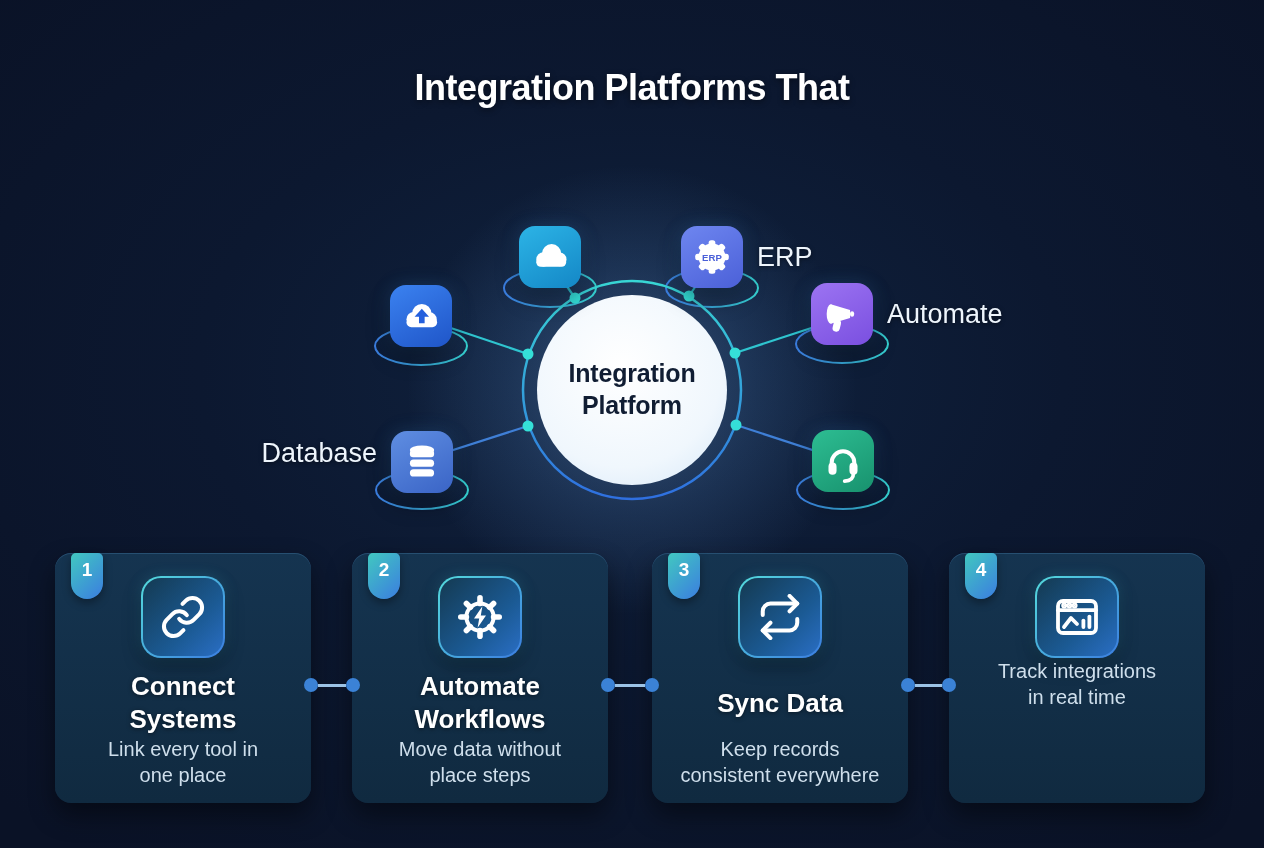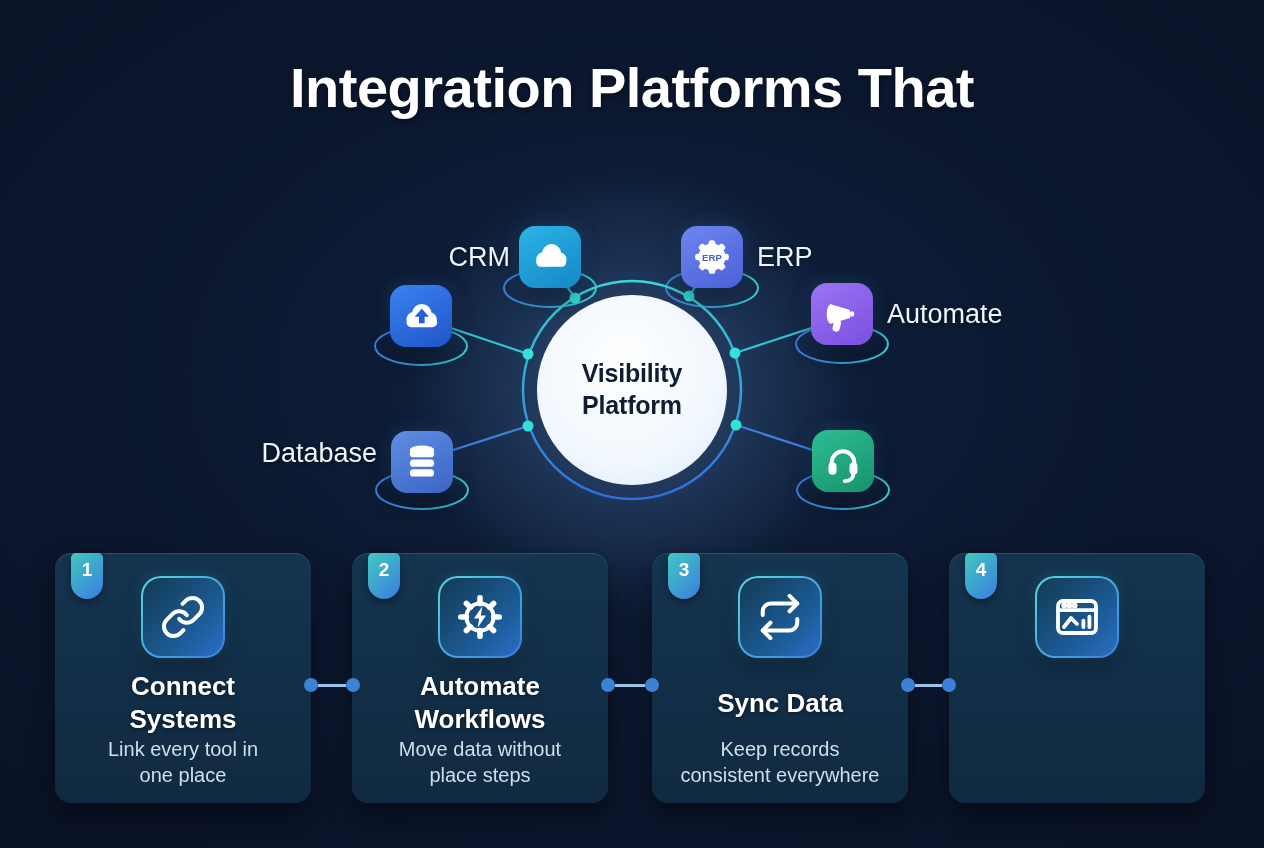--- a/index.html
+++ b/index.html
@@ -5,21 +5,21 @@
   html,body{margin:0;padding:0;background:#070d1a;}
   .canvas{
     position:relative;width:1264px;height:848px;overflow:hidden;
     font-family:"Liberation Sans","DejaVu Sans",sans-serif;
     background:radial-gradient(ellipse 900px 600px at 50% 44%, #102340 0%, #0c1830 48%, #0a1226 100%);
   }
   
   .main-title{
     position:absolute;top:52px;left:0;width:100%;
     text-align:center;color:#ffffff;font-weight:bold;
-    font-size:56px;line-height:71px;letter-spacing:-0.5px;
+    font-size:36px;line-height:71px;letter-spacing:-0.5px;
     text-shadow:0 2px 6px rgba(0,0,0,.45);
   }
   
   .hub-svg{position:absolute;inset:0;z-index:1;pointer-events:none;}
   .hub-label{
     position:absolute;z-index:3;left:512px;top:357px;width:240px;
     text-align:center;font-weight:bold;font-size:25px;line-height:32px;
     color:#101d33;white-space:pre-line;letter-spacing:-0.2px;
   }
   
@@ -147,21 +147,21 @@
     <g fill="#35e0d8">
       <circle cx="575" cy="298" r="5.5"></circle>
       <circle cx="689" cy="296" r="5.5"></circle>
       <circle cx="528" cy="354" r="5.5"></circle>
       <circle cx="735" cy="353" r="5.5"></circle>
       <circle cx="528" cy="426" r="5.5"></circle>
       <circle cx="736" cy="425" r="5.5"></circle>
     </g>
   </svg>
 
-  <div class="hub-label">Visibility
+  <div class="hub-label">Integration
 Platform</div>
 
   <div class="node-icon ni-crm">
     <svg width="50" height="50" viewBox="0 0 62 62">
       <g fill="#ffffff">
         <circle cx="23" cy="34" r="9"></circle>
           <circle cx="33" cy="27" r="12"></circle>
           <circle cx="43" cy="34" r="8.5"></circle>
         <rect x="14" y="32" width="37" height="11" rx="5.5"></rect>
       </g>
@@ -215,21 +215,20 @@
   </div>
   <div class="node-icon ni-support">
     <svg width="50" height="50" viewBox="0 0 62 62">
       <path d="M17 37 v-4 a14 14 0 0 1 28 0 v4" fill="none" stroke="#ffffff" stroke-width="5" stroke-linecap="round"></path>
       <rect x="13" y="33" width="10" height="15" rx="5" fill="#ffffff"></rect>
       <rect x="39" y="33" width="10" height="15" rx="5" fill="#ffffff"></rect>
       <path d="M44 46 q0 10 -11 10" fill="none" stroke="#ffffff" stroke-width="4.5" stroke-linecap="round"></path>
     </svg>
   </div>
 
-  <div class="node-label nl-left nl-crm">CRM</div>
   <div class="node-label nl-right nl-erp">ERP</div>
   <div class="node-label nl-right nl-marketing">Automate</div>
   <div class="node-label nl-left nl-database">Database</div>
 
   <div class="card card-1">
     <div class="badge">
         <span>1</span>
       </div>
     <div class="tile">
       <svg width="46" height="46" viewBox="0 0 24 24" fill="none" stroke="#ffffff" stroke-width="2.1" stroke-linecap="round" stroke-linejoin="round">
@@ -295,20 +294,22 @@
         <rect x="2.5" y="4" width="19" height="16" rx="2.5"></rect>
         <line x1="2.5" y1="8.6" x2="21.5" y2="8.6"></line>
         <circle cx="5.6" cy="6.3" r="0.55" fill="#ffffff"></circle>
         <circle cx="8.2" cy="6.3" r="0.55" fill="#ffffff"></circle>
         <circle cx="10.8" cy="6.3" r="0.55" fill="#ffffff"></circle>
         <polyline points="5.5 17 9 12.5 12 15.5"></polyline>
         <line x1="15.2" y1="17" x2="15.2" y2="13.8"></line>
         <line x1="18.2" y1="17" x2="18.2" y2="11.8"></line>
       </svg>
     </div>
+    <div class="card-desc">Track integrations
+in real time</div>
   </div>
 
   <div class="connector cn-1">
     <span class="dot"></span>
       <span class="cline"></span>
       <span class="dot"></span>
   </div>
   <div class="connector cn-2">
     <span class="dot"></span>
       <span class="cline"></span>

